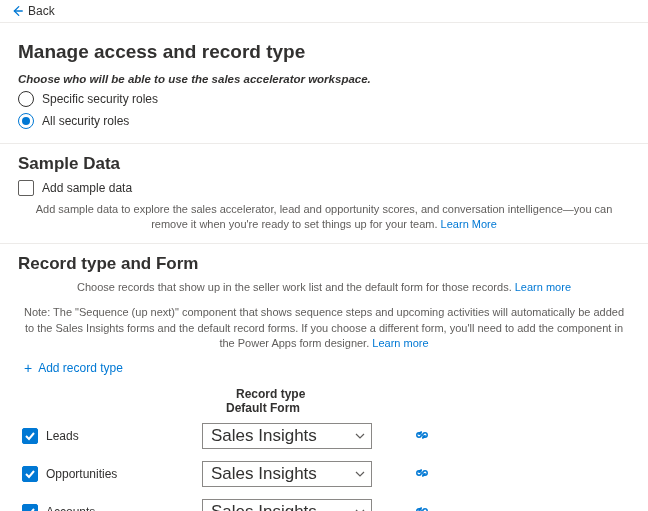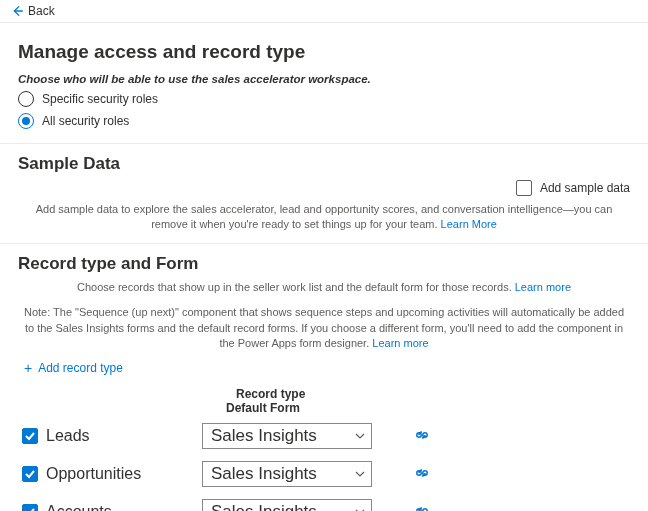--- a/index.html
+++ b/index.html
@@ -28,39 +28,39 @@
     width: 16px; height: 16px; border-radius: 50%;
     border: 1px solid #323130; margin-right: 8px; position: relative;
     display: inline-flex; align-items: center; justify-content: center;
   }
   .radio.selected { border-color: #0078d4; }
   .radio.selected::after {
     content: ""; width: 8px; height: 8px; border-radius: 50%; background: #0078d4;
   }
   .section-divider { border-top: 1px solid #edebe9; margin: 0 -18px; padding: 10px 18px 0 18px; }
   .section-title { font-size: 17px; font-weight: 600; margin-bottom: 6px; }
-  .checkbox-row { display: flex; align-items: center; margin-bottom: 6px; cursor: pointer; justify-content: flex-end; }
+  .checkbox-row { display: flex; align-items: center; margin-bottom: 6px; cursor: pointer; }
   .checkbox {
     width: 16px; height: 16px; border: 1px solid #605e5c; border-radius: 2px;
     margin-right: 8px; display: inline-flex; align-items: center; justify-content: center;
   }
   .checkbox.checked { background: #0078d4; border-color: #0078d4; }
   .checkbox.checked svg { display: block; }
   .checkbox svg { display: none; }
   .help-text { font-size: 11px; color: #605e5c; line-height: 1.4; margin-bottom: 10px; text-align: center; }
   .link { color: #0078d4; cursor: pointer; }
   .add-row { display: flex; align-items: center; color: #0078d4; font-size: 12px; cursor: pointer; margin: 8px 0 12px 6px; }
   .add-row .plus { margin-right: 6px; font-size: 14px; line-height: 1; }
   .table-head, .table-row { display: flex; align-items: center; }
   .col-type { width: 180px; }
   .col-form { width: 200px; }
   .col-act { width: 40px; display: flex; justify-content: center; }
   .table-head { font-weight: 600; font-size: 12px; margin-bottom: 8px; padding-left: 4px; flex-direction: column; }
   .table-row { margin-bottom: 12px; padding-left: 4px; }
-  .row-label { display: flex; align-items: center; font-size: 16px; }
+  .row-label { display: flex; align-items: center; font-size: 12px; }
   .select {
     border: 1px solid #8a8886; height: 26px; width: 170px;
     display: flex; align-items: center; justify-content: space-between;
     padding: 0 6px 0 8px; font-size: 17px; background: #fff; cursor: pointer;
   }
   .select .chev { color: #605e5c; }
   .link-icon { color: #0078d4; cursor: pointer; }
 </style>
 </head>
 <body>

